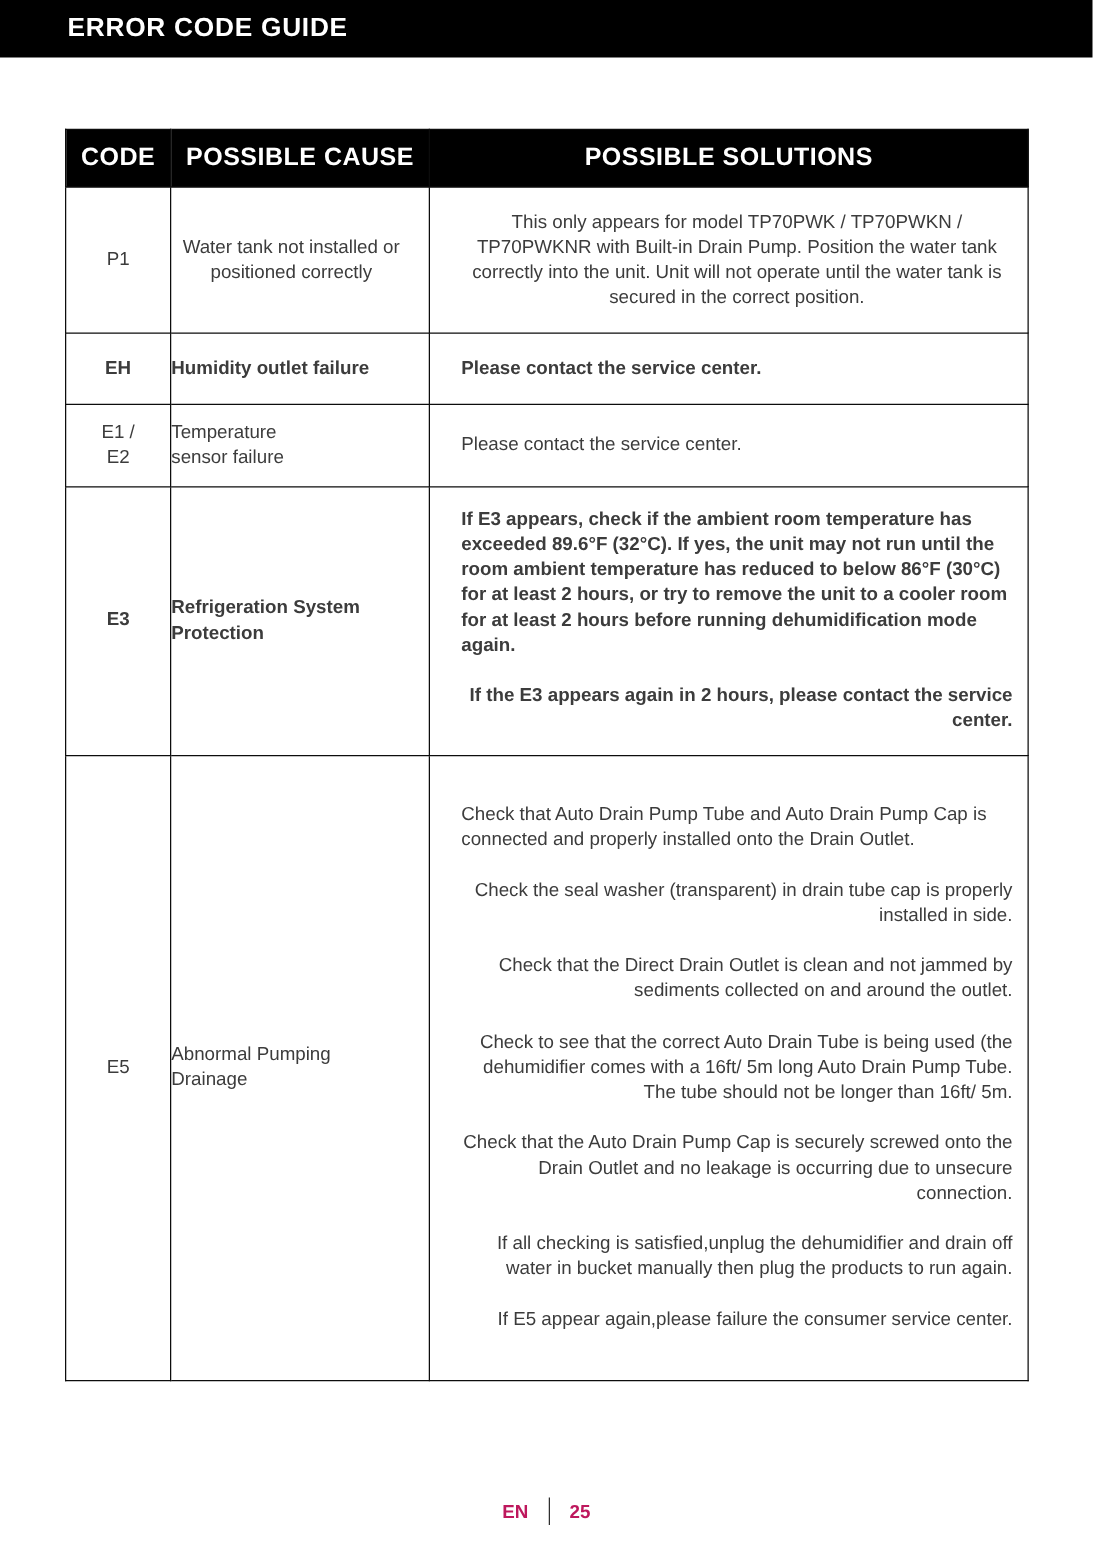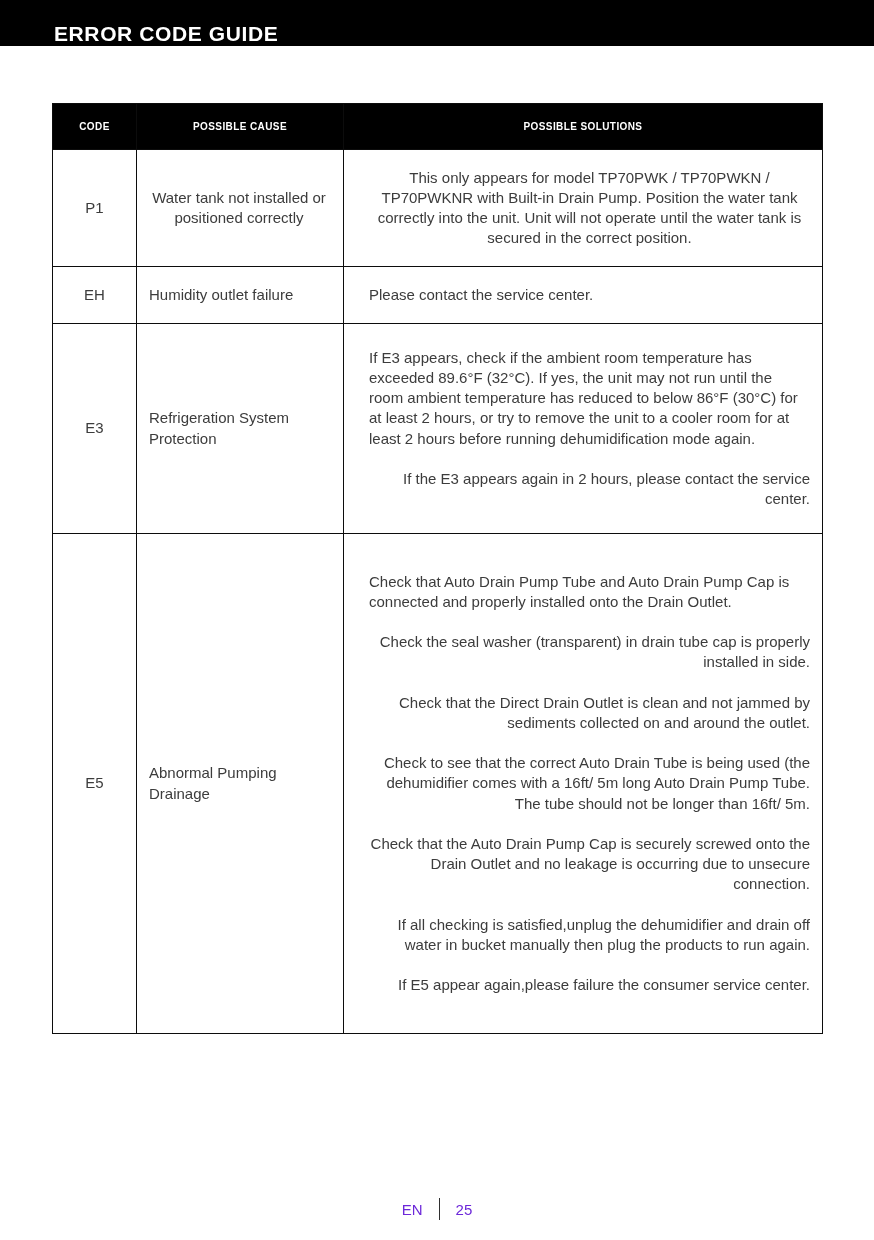--- a/index.html
+++ b/index.html
@@ -12,21 +12,21 @@
     position: relative;
     overflow: hidden;
   }
   .title-bar {
     position: absolute;
     top: 0; left: 0;
     width: 874px;
     height: 46px;
     background: #000000;
     display: flex;
-    align-items: flex-end;
+    align-items: center;
     padding-left: 54px;
   }
   .title-bar h1 {
     color: #ffffff;
     font-size: 21px;
     font-weight: 700;
     letter-spacing: 0.6px;
   }
   table.error-table {
     position: absolute;
@@ -35,64 +35,64 @@
     width: 770px;
     border-collapse: collapse;
     table-layout: fixed;
   }
   .error-table th, .error-table td {
     border: 1px solid #0c0c0c;
   }
   .error-table th {
     background: #000000;
     color: #ffffff;
-    font-size: 10px;
+    font-size: 20px;
     font-weight: 700;
     letter-spacing: 0.4px;
     height: 46px;
     text-align: center;
   }
   .error-table col.c-code  { width: 84px; }
   .error-table col.c-cause { width: 207px; }
   .error-table col.c-sol   { width: 479px; }
   .error-table td {
     font-size: 15px;
     line-height: 1.35;
     vertical-align: middle;
     color: #3c3c3c;
   }
   td.code {
     text-align: center;
     padding: 6px 20px;
   }
   td.cause {
-    padding: 12px 14px 12px 12px;
+    padding: 12px 14px 12px 0;
     white-space: pre-line;
   }
   td.solution {
     padding: 16px 12px 16px 25px;
   }
   td.solution p + p { margin-top: 20px; text-align: right; }
   tr.r-p1  td { height: 117px; text-align: center; }
-  tr.r-eh  td { height: 57px; }
+  tr.r-eh  td { height: 57px; font-weight: bold; }
   tr.r-e12 td { height: 57px; }
-  tr.r-e3  td { height: 210px; }
+  tr.r-e3  td { height: 210px; font-weight: bold; }
   tr.r-e5  td { height: 500px; }
   .page-footer {
     position: absolute;
     top: 1198px;
     left: 0;
     width: 874px;
     display: flex;
     align-items: center;
     justify-content: center;
     gap: 16px;
     font-size: 15px;
-    font-weight: 400;
-    color: #6d28d9;
+    font-weight: 700;
+    color: #be185d;
   }
   .page-footer .divider {
     display: inline-block;
     width: 1px;
     height: 22px;
     background: #2f2f2f;
   }
 </style>
 </head>
 <body>
@@ -122,20 +122,28 @@
           <p>This only appears for model TP70PWK / TP70PWKN / TP70PWKNR with Built-in Drain Pump. Position the water tank correctly into the unit. Unit will not operate until the water tank is secured in the correct position.</p>
         </td>
     </tr>
     <tr class="r-eh">
       <td class="code">EH</td>
       <td class="cause">Humidity outlet failure</td>
       <td class="solution">
           <p>Please contact the service center.</p>
         </td>
     </tr>
+    <tr class="r-e12">
+      <td class="code">E1 / E2</td>
+      <td class="cause">Temperature
+sensor failure</td>
+      <td class="solution">
+          <p>Please contact the service center.</p>
+        </td>
+    </tr>
     <tr class="r-e3">
       <td class="code">E3</td>
       <td class="cause">Refrigeration System Protection</td>
       <td class="solution">
           <p>If E3 appears, check if the ambient room temperature has exceeded 89.6°F (32°C). If yes, the unit may not run until the room ambient temperature has reduced to below 86°F (30°C) for at least 2 hours, or try to remove the unit to a cooler room for at least 2 hours before running dehumidification mode again.</p>
           <p>If the E3 appears again in 2 hours, please contact the service center.</p>
         </td>
     </tr>
     <tr class="r-e5">
       <td class="code">E5</td>

